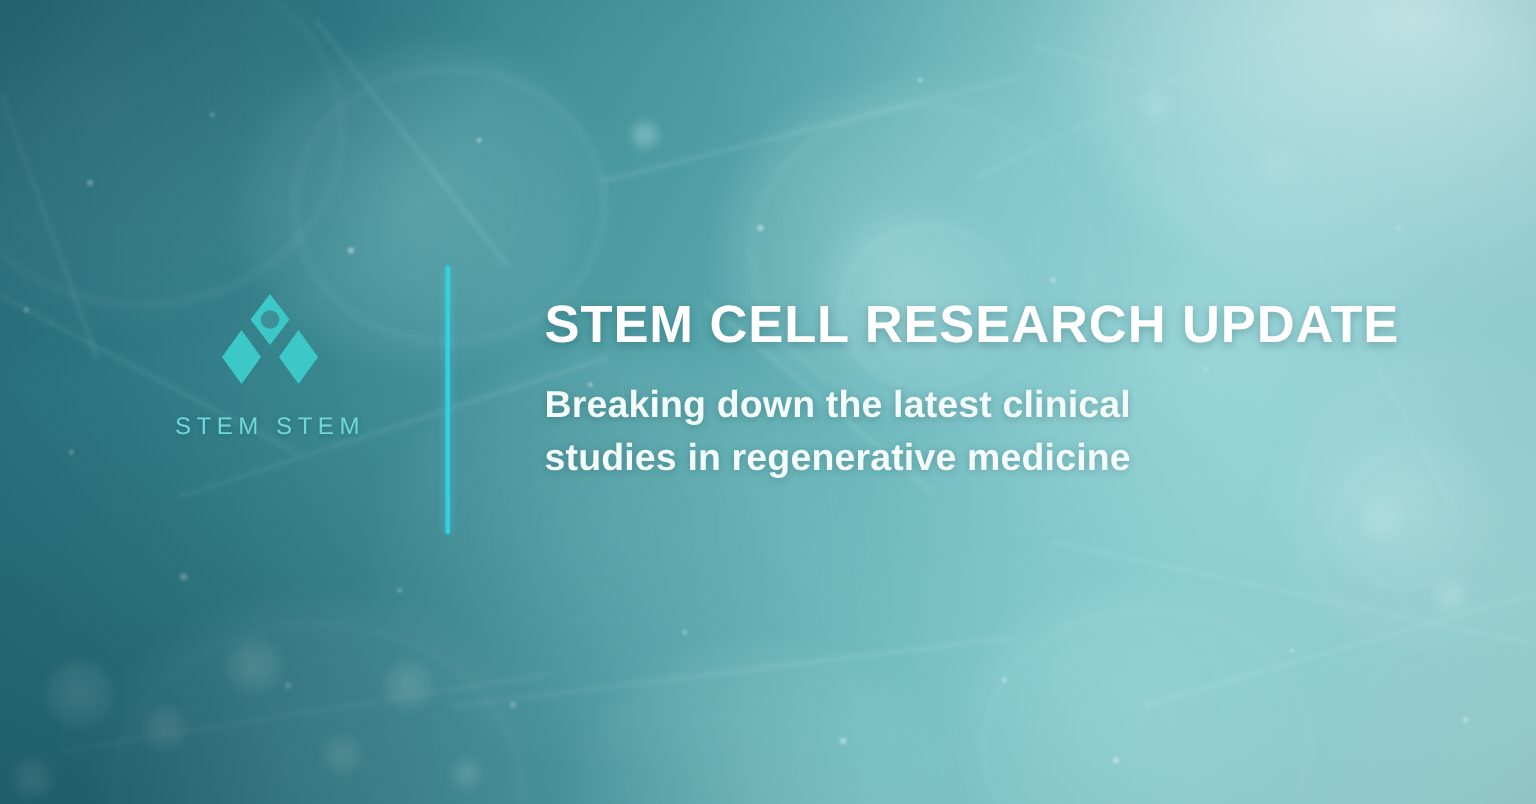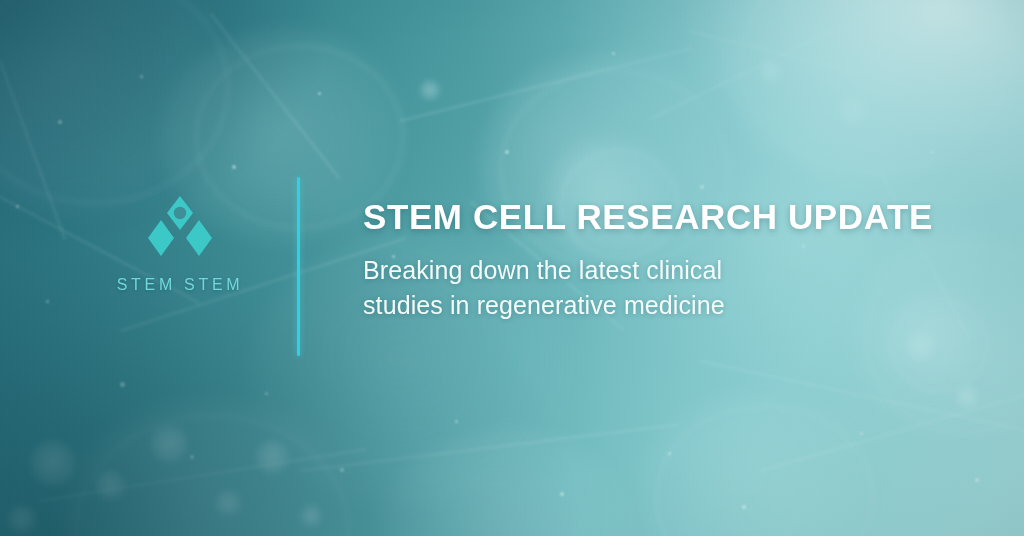--- a/index.html
+++ b/index.html
@@ -192,21 +192,21 @@
     letter-spacing: 0.6px;
     line-height: 1.1;
     margin: 0;
     white-space: nowrap;
     text-shadow: 0 2px 6px rgba(12,58,70,0.28);
   }
   .subtitle {
     margin: 16px 0 0 0;
     color: #f3fbfb;
     font-size: 25px;
-    font-weight: 400;
+    font-weight: 700;
     line-height: 1.42;
     letter-spacing: 0.1px;
     max-width: 430px;
     text-shadow: 0 1px 5px rgba(12,58,70,0.26);
   }
 </style>
 </head>
 <body>
 
 <div id="banner">

